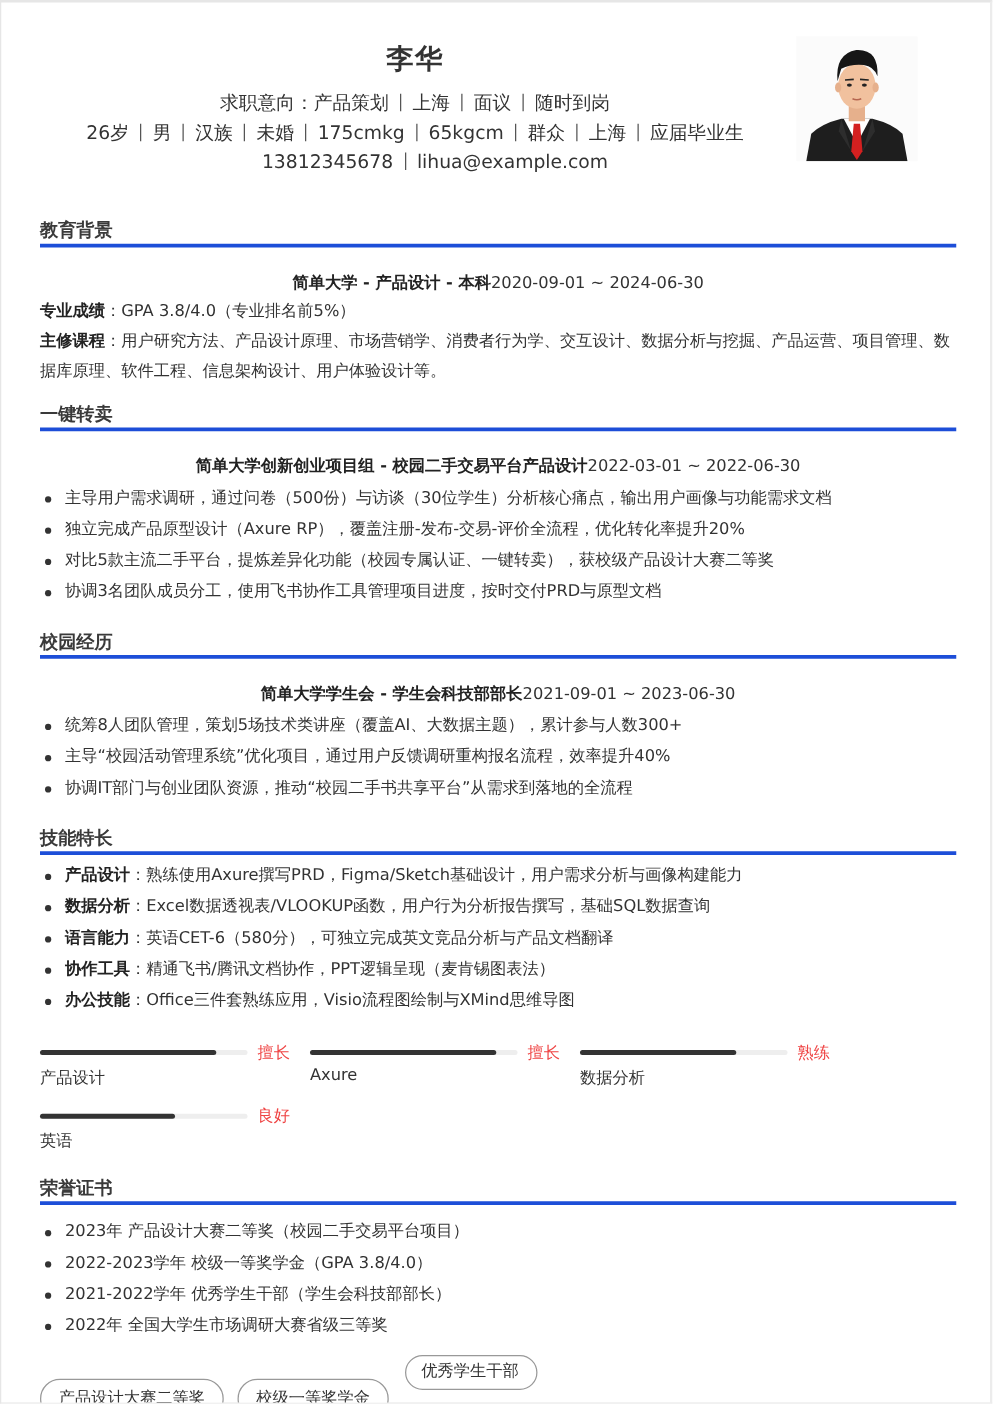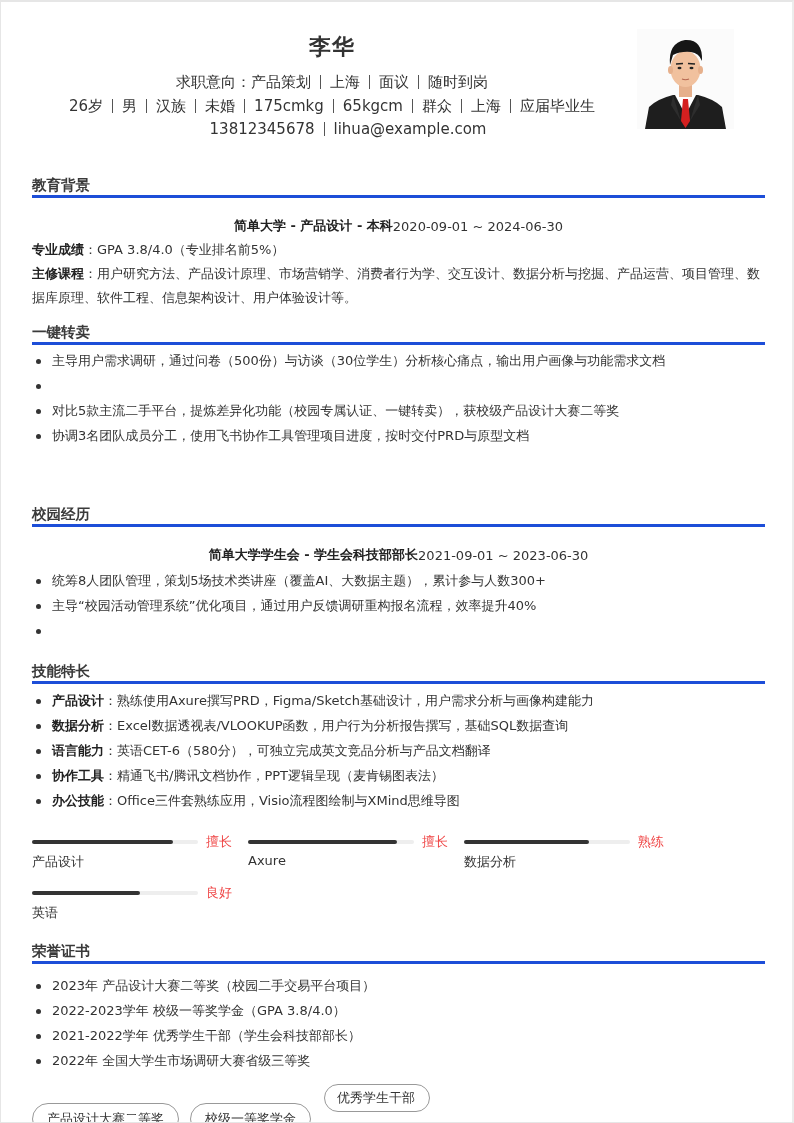--- a/index.html
+++ b/index.html
@@ -123,38 +123,42 @@
       <b>专业成绩</b><span>：</span><span>GPA 3.8/4.0（专业排名前5%）</span>
     </div>
     <div class="kv">
       <b>主修课程</b><span>：</span><span>用户研究方法、产品设计原理、市场营销学、消费者行为学、交互设计、数据分析与挖掘、产品运营、项目管理、数</span><br>
       <span>据库原理、软件工程、信息架构设计、用户体验设计等。</span>
     </div>
   </div>
 
   <div class="section" style="top:319px;">
     <div class="section-title">一键转卖</div>
+    <div class="entry-head">
+      <span class="title">简单大学创新创业项目组 - 校园二手交易平台产品设计</span>
+      <span class="date">2022-03-01 ~ 2022-06-30</span>
+    </div>
     <ul class="bullets">
       <li><span class="dot"></span><span>主导用户需求调研，通过问卷（500份）与访谈（30位学生）分析核心痛点，输出用户画像与功能需求文档</span></li>
-      <li><span class="dot"></span></li>
+      <li><span class="dot"></span><span>独立完成产品原型设计（Axure RP），覆盖注册-发布-交易-评价全流程，优化转化率提升20%</span></li>
       <li><span class="dot"></span><span>对比5款主流二手平台，提炼差异化功能（校园专属认证、一键转卖），获校级产品设计大赛二等奖</span></li>
       <li><span class="dot"></span><span>协调3名团队成员分工，使用飞书协作工具管理项目进度，按时交付PRD与原型文档</span></li>
     </ul>
   </div>
 
   <div class="section" style="top:501px;">
     <div class="section-title">校园经历</div>
     <div class="entry-head">
       <span class="title">简单大学学生会 - 学生会科技部部长</span>
       <span class="date">2021-09-01 ~ 2023-06-30</span>
     </div>
     <ul class="bullets">
       <li><span class="dot"></span><span>统筹8人团队管理，策划5场技术类讲座（覆盖AI、大数据主题），累计参与人数300+</span></li>
       <li><span class="dot"></span><span>主导“校园活动管理系统”优化项目，通过用户反馈调研重构报名流程，效率提升40%</span></li>
-      <li><span class="dot"></span></li>
+      <li><span class="dot"></span><span>协调IT部门与创业团队资源，推动“校园二手书共享平台”从需求到落地的全流程</span></li>
     </ul>
   </div>
 
   <div class="section" style="top:658px;">
     <div class="section-title">技能特长</div>
     <ul class="bullets" style="margin-top:4px;">
       <li><span class="dot"></span><b>产品设计</b>：<span>熟练使用Axure撰写PRD，Figma/Sketch基础设计，用户需求分析与画像构建能力</span></li>
       <li><span class="dot"></span><b>数据分析</b>：<span>Excel数据透视表/VLOOKUP函数，用户行为分析报告撰写，基础SQL数据查询</span></li>
       <li><span class="dot"></span><b>语言能力</b>：<span>英语CET-6（580分），可独立完成英文竞品分析与产品文档翻译</span></li>
       <li><span class="dot"></span><b>协作工具</b>：<span>精通飞书/腾讯文档协作，PPT逻辑呈现（麦肯锡图表法）</span></li>

